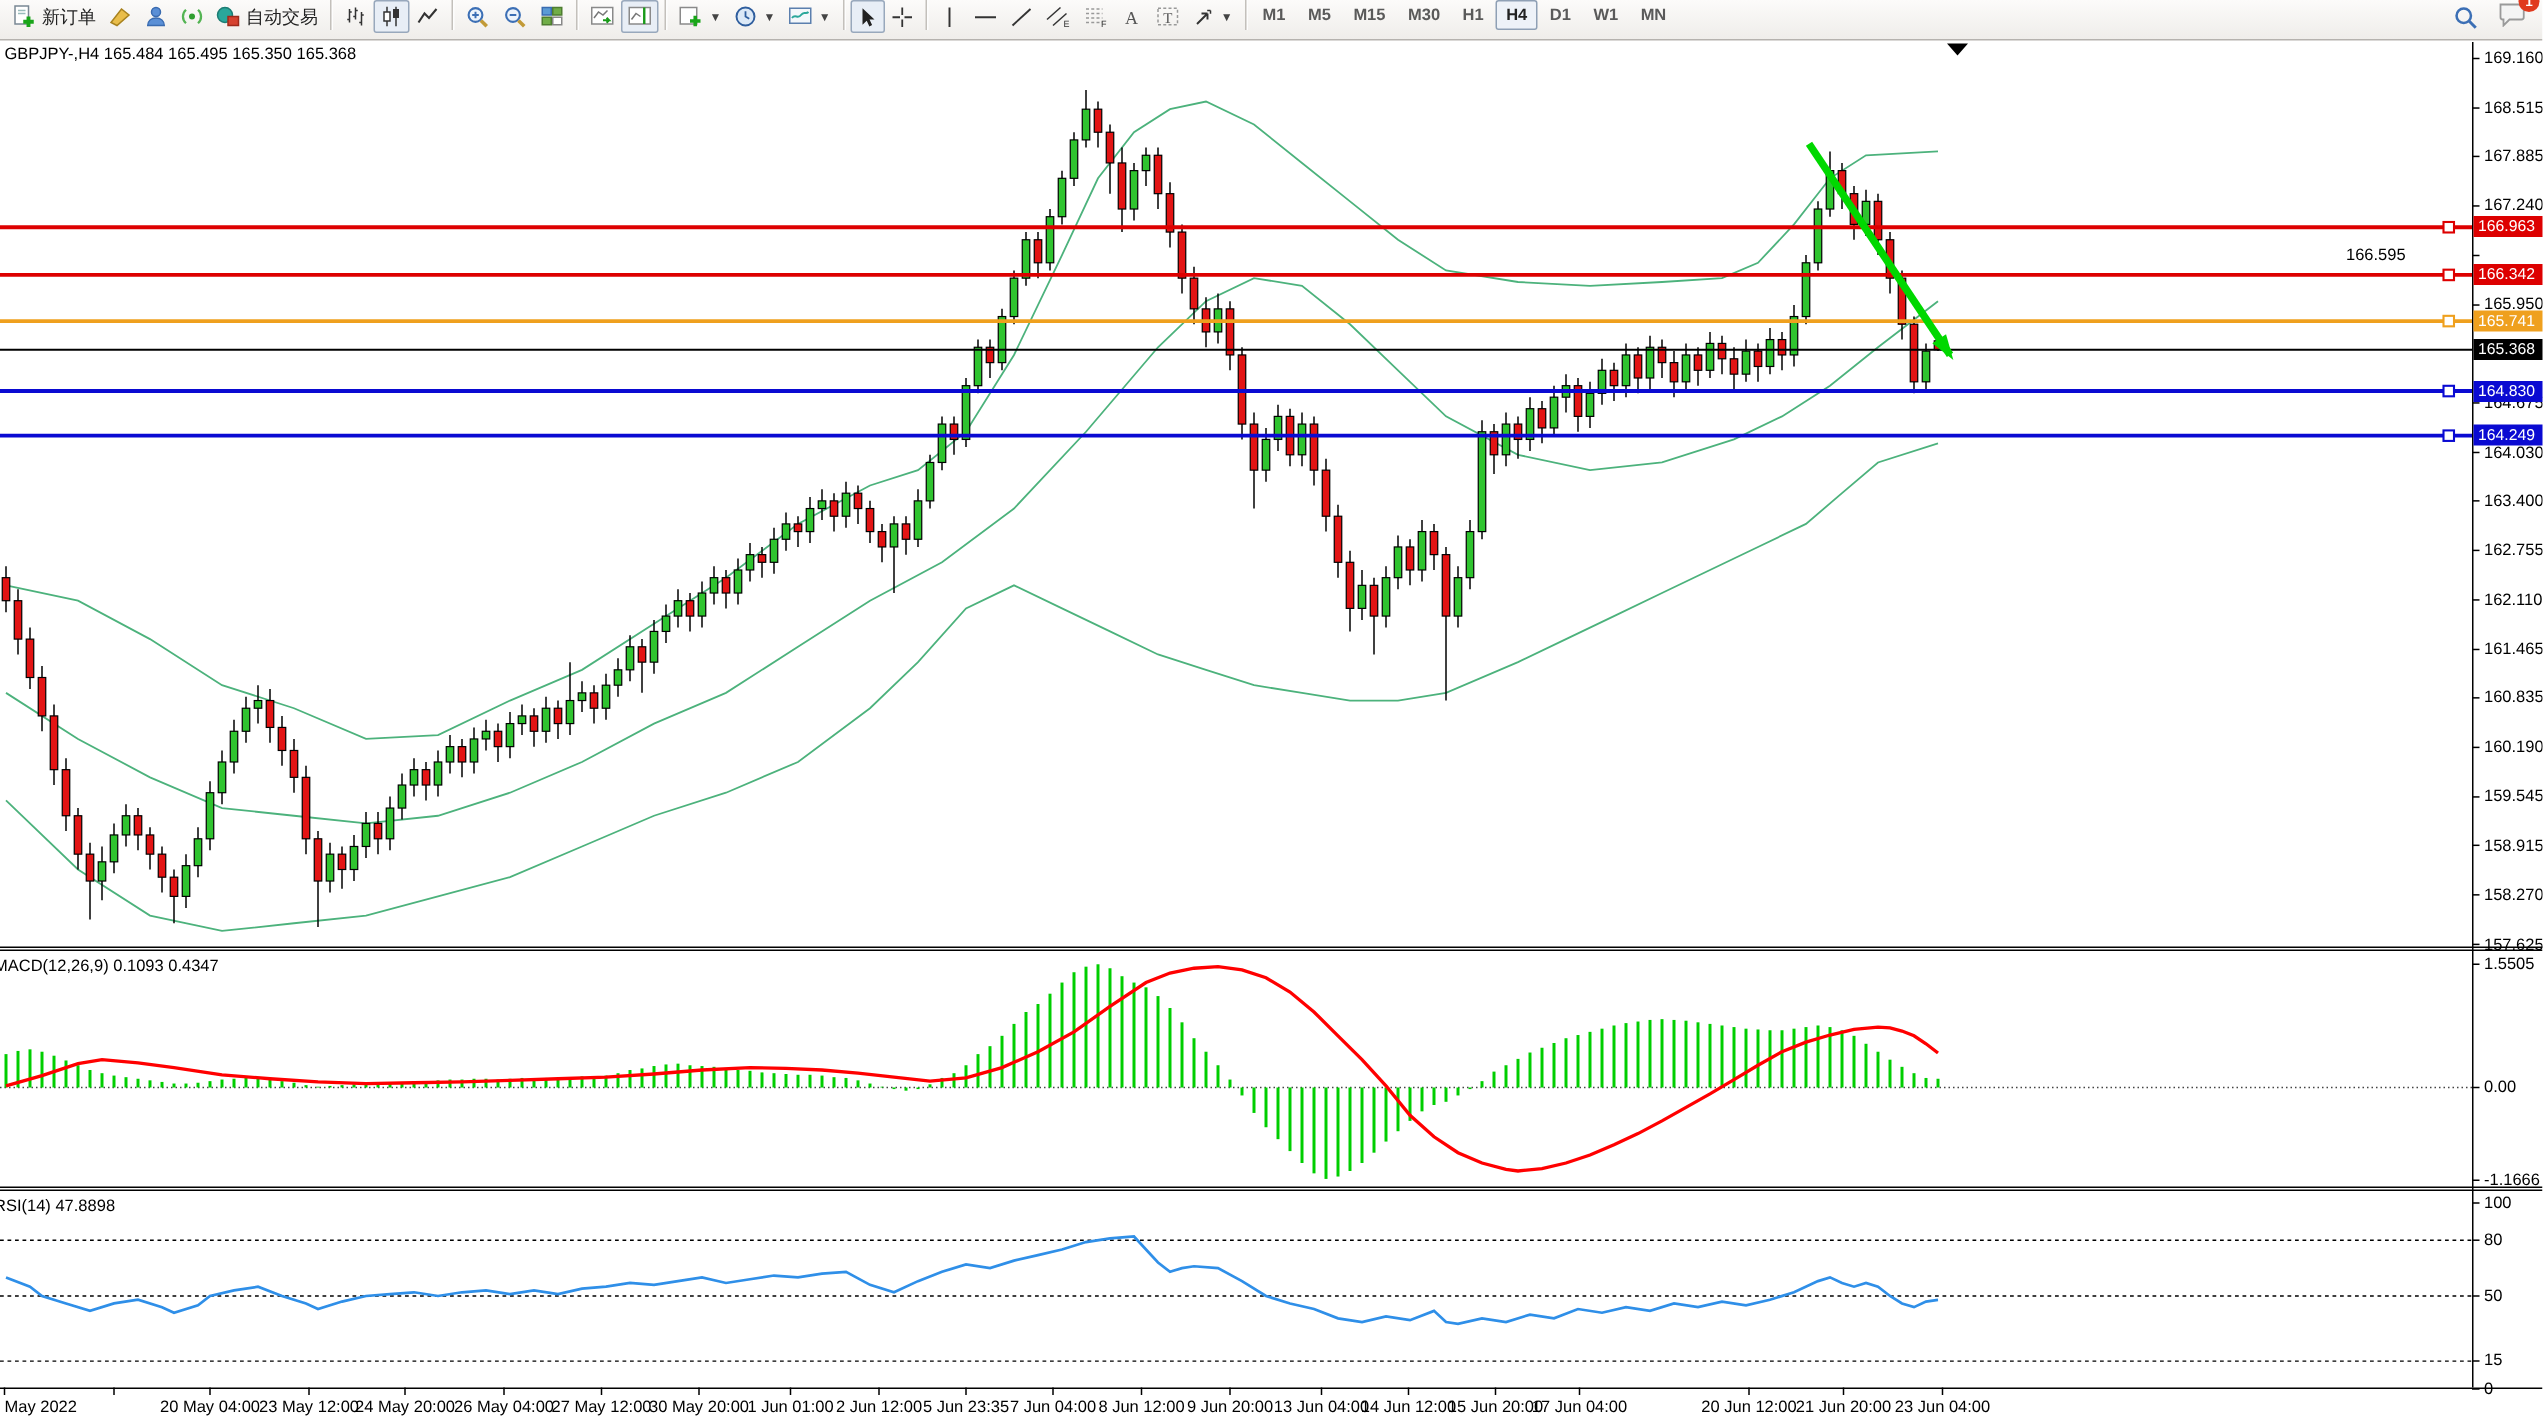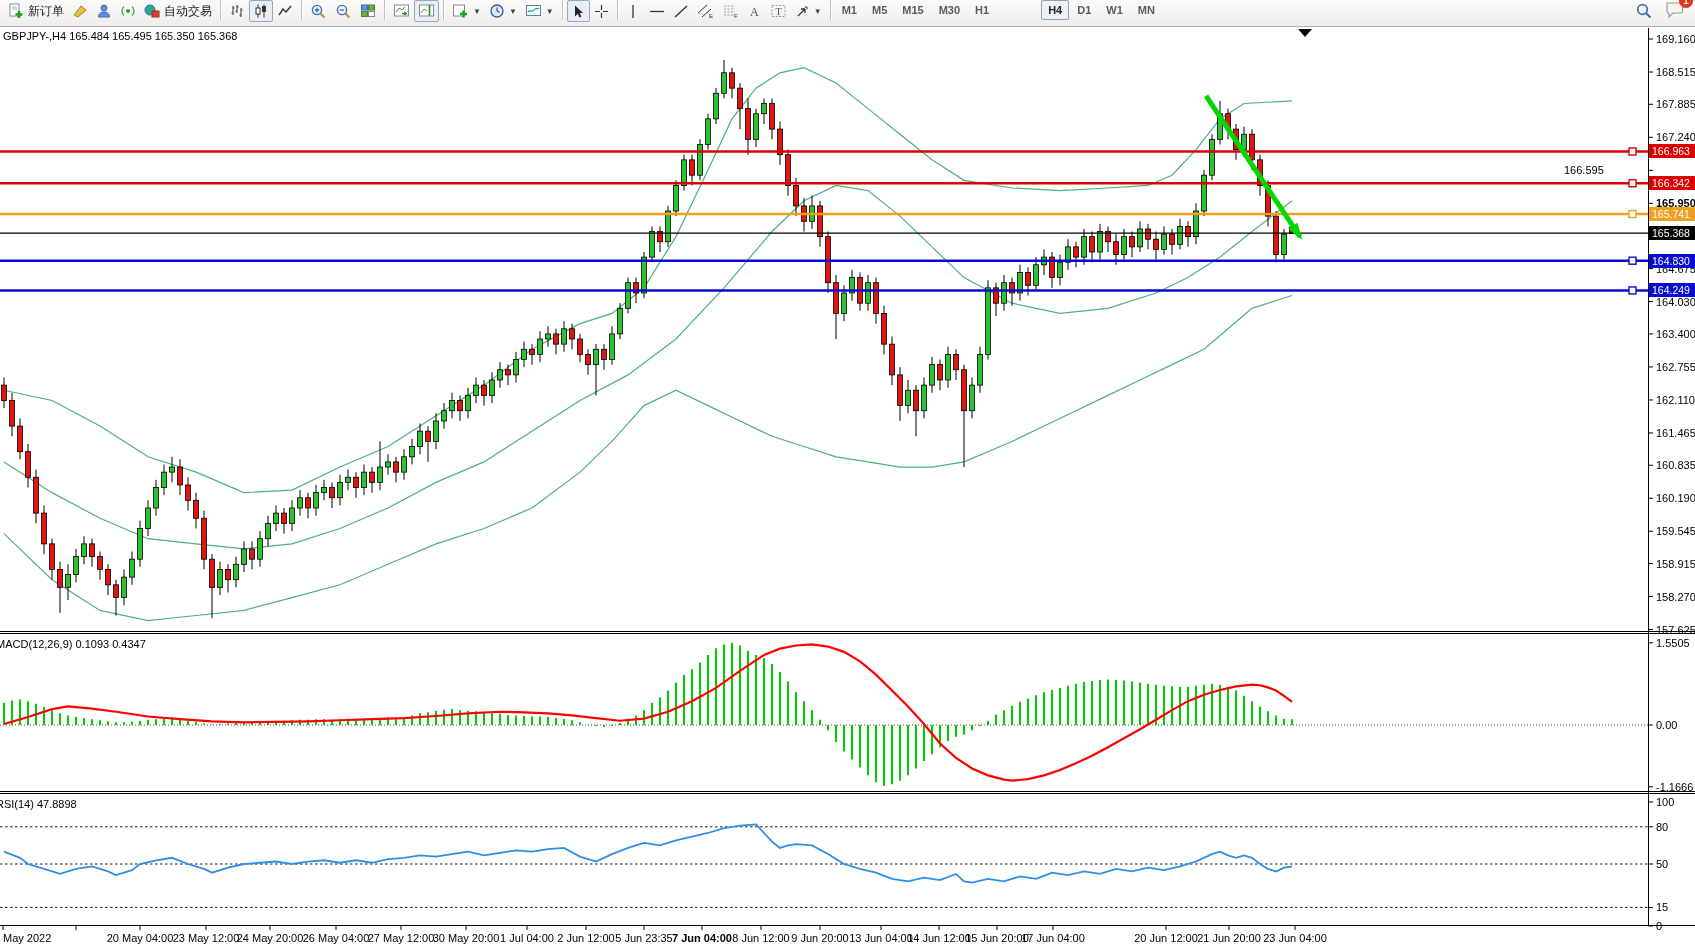--- a/index.html
+++ b/index.html
@@ -10,21 +10,21 @@
     background:linear-gradient(#fcfbfa,#efedea);border-bottom:1px solid #b5b2ae;
     display:flex;align-items:flex-start;padding:0 4px;box-sizing:border-box;z-index:10;}
   .tbtn{height:22px;min-width:23px;border:1px solid transparent;background:transparent;
     display:flex;align-items:center;justify-content:center;gap:4px;padding:0 3px;
     font-family:"Liberation Sans",sans-serif;font-size:12px;color:#222;cursor:default;}
   .tbtn.active{background:#e8eef6;border:1px solid #98a8bc;border-radius:2px;}
   .tbtn svg{display:block;}
   .sep{width:1px;height:20px;background:#c3c0bb;margin:0 4px;box-shadow:1px 0 0 #fdfdfd;}
   .tf-btn{height:20px;min-width:25px;border:1px solid transparent;background:transparent;
     font-size:11px;font-weight:700;color:#5a5a5a;display:flex;align-items:center;justify-content:center;}
-  .tf-btn.active{background:#eef2f8;border:1px solid #8fa0b5;border-radius:2px;color:#222;margin-left:44px;}
+  .tf-btn.active{background:#eef2f8;border:1px solid #8fa0b5;border-radius:2px;color:#222;}
   .tb-right{margin-left:auto;display:flex;align-items:center;gap:8px;padding-right:6px;}
   .badge{position:absolute;top:-6px;right:-8px;background:#e03a1e;color:#fff;font-size:9px;
     font-weight:700;width:14px;height:14px;border-radius:50%;display:flex;align-items:center;justify-content:center;}
   .chat-wrap{position:relative;}
   
   #chart-svg{position:absolute;top:0;left:0;z-index:1;}
   .lbl{position:absolute;font-size:11px;color:#000;white-space:nowrap;z-index:3;}
   .chart-title{top:30px;left:3px;}
   .ind-label{z-index:3;}
   .pbox{position:absolute;left:1649px;width:46px;height:14px;line-height:14px;
@@ -823,21 +823,21 @@
 <div class="lbl ind-label" style="top:798px;left:-4px;">RSI(14) 47.8898</div>
 
 <div id="price-axis"></div>
 <div id="time-axis"></div>
 
 <div class="tick-lbl" style="left: 1656px; top: 33px;">169.160</div>
 <div class="tick-lbl" style="left: 1656px; top: 66.024px;">168.515</div>
 <div class="tick-lbl" style="left: 1656px; top: 98.28px;">167.885</div>
 <div class="tick-lbl" style="left: 1656px; top: 131.304px;">167.240</div>
 <div class="tick-lbl" style="left: 1564px; top: 164.328px;">166.595</div>
-<div class="tick-lbl" style="left: 1656px; top: 197.352px; font-weight: bold;">165.950</div>
+<div class="tick-lbl" style="left: 1656px; top: 197.352px;">165.950</div>
 <div class="tick-lbl" style="left: 1656px; top: 262.632px;">164.675</div>
 <div class="tick-lbl" style="left: 1656px; top: 295.656px;">164.030</div>
 <div class="tick-lbl" style="left: 1656px; top: 327.912px;">163.400</div>
 <div class="tick-lbl" style="left: 1656px; top: 360.936px;">162.755</div>
 <div class="tick-lbl" style="left: 1656px; top: 393.96px;">162.110</div>
 <div class="tick-lbl" style="left: 1656px; top: 426.984px;">161.465</div>
 <div class="tick-lbl" style="left: 1656px; top: 459.24px;">160.835</div>
 <div class="tick-lbl" style="left: 1656px; top: 492.264px;">160.190</div>
 <div class="tick-lbl" style="left: 1656px; top: 525.288px;">159.545</div>
 <div class="tick-lbl" style="left: 1656px; top: 557.544px;">158.915</div>
@@ -852,24 +852,24 @@
 <div class="tick-lbl" style="left: 1656px; top: 901.4px;">15</div>
 <div class="tick-lbl" style="left: 1656px; top: 920px;">0</div>
 <div class="tick-lbl" style="left: 3px; top: 932px;">May 2022</div>
 <div class="tick-lbl" style="left: 76px; top: 932px; transform: translateX(-50%); margin-top: 25px;">18 May 20:00</div>
 <div class="tick-lbl" style="left: 140px; top: 932px; transform: translateX(-50%);">20 May 04:00</div>
 <div class="tick-lbl" style="left: 206px; top: 932px; transform: translateX(-50%);">23 May 12:00</div>
 <div class="tick-lbl" style="left: 270px; top: 932px; transform: translateX(-50%);">24 May 20:00</div>
 <div class="tick-lbl" style="left: 336px; top: 932px; transform: translateX(-50%);">26 May 04:00</div>
 <div class="tick-lbl" style="left: 401px; top: 932px; transform: translateX(-50%);">27 May 12:00</div>
 <div class="tick-lbl" style="left: 466px; top: 932px; transform: translateX(-50%);">30 May 20:00</div>
-<div class="tick-lbl" style="left: 527px; top: 932px; transform: translateX(-50%);">1 Jul 04:00</div>
+<div class="tick-lbl" style="left: 527px; top: 932px; transform: translateX(-50%);">1 Jun 01:00</div>
 <div class="tick-lbl" style="left: 586px; top: 932px; transform: translateX(-50%);">2 Jun 12:00</div>
 <div class="tick-lbl" style="left: 644px; top: 932px; transform: translateX(-50%);">5 Jun 23:35</div>
-<div class="tick-lbl" style="left: 702px; top: 932px; transform: translateX(-50%); font-weight: bold;">7 Jun 04:00</div>
+<div class="tick-lbl" style="left: 702px; top: 932px; transform: translateX(-50%);">7 Jun 04:00</div>
 <div class="tick-lbl" style="left: 761px; top: 932px; transform: translateX(-50%);">8 Jun 12:00</div>
 <div class="tick-lbl" style="left: 820px; top: 932px; transform: translateX(-50%);">9 Jun 20:00</div>
 <div class="tick-lbl" style="left: 881px; top: 932px; transform: translateX(-50%);">13 Jun 04:00</div>
 <div class="tick-lbl" style="left: 939px; top: 932px; transform: translateX(-50%);">14 Jun 12:00</div>
 <div class="tick-lbl" style="left: 997px; top: 932px; transform: translateX(-50%);">15 Jun 20:00</div>
 <div class="tick-lbl" style="left: 1053px; top: 932px; transform: translateX(-50%);">17 Jun 04:00</div>
 <div class="tick-lbl" style="left: 1166px; top: 932px; transform: translateX(-50%);">20 Jun 12:00</div>
 <div class="tick-lbl" style="left: 1229px; top: 932px; transform: translateX(-50%);">21 Jun 20:00</div>
 <div class="tick-lbl" style="left: 1295px; top: 932px; transform: translateX(-50%);">23 Jun 04:00</div>
 <div class="pbox" style="left: 1649px; top: 144.486px; background: rgb(221, 0, 0);">166.963</div>

